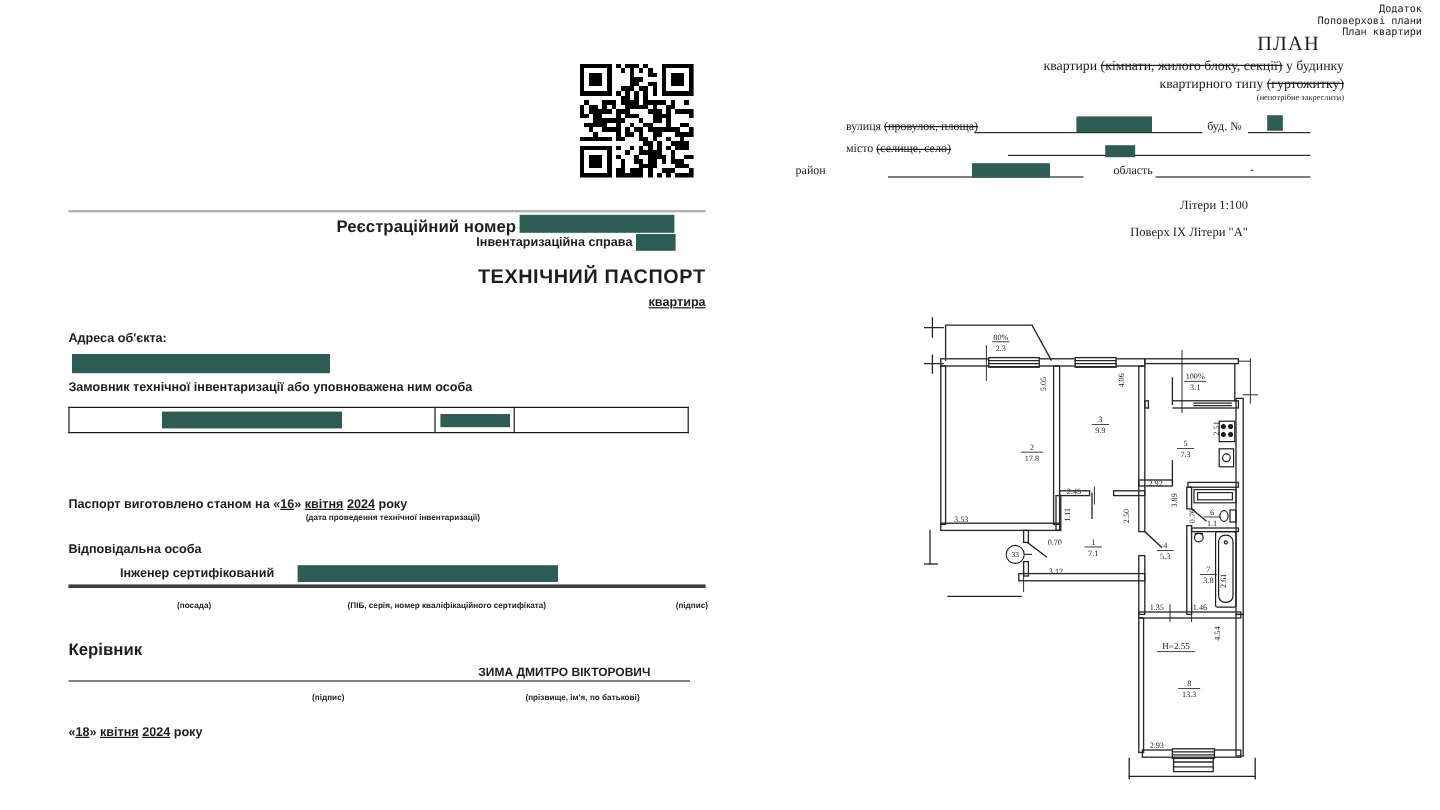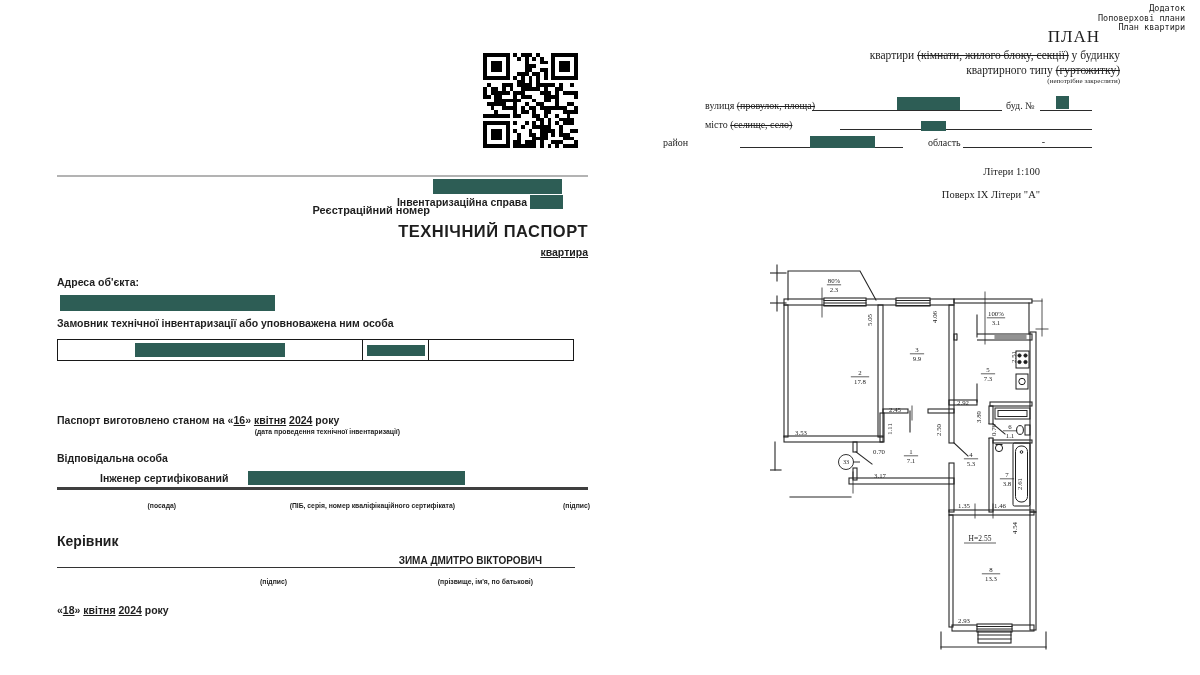--- a/index.html
+++ b/index.html
@@ -354,21 +354,21 @@
         <rect x="72.2" y="91.19999999999999" width="3.8" height="3.8"></rect>
         <rect x="79.8" y="91.19999999999999" width="3.8" height="3.8"></rect>
         <rect x="83.6" y="91.19999999999999" width="3.8" height="3.8"></rect>
         <rect x="87.39999999999999" y="91.19999999999999" width="3.8" height="3.8"></rect>
         <rect x="91.19999999999999" y="91.19999999999999" width="3.8" height="3.8"></rect>
       </g>
     </svg>
 
   <div class="rule" style="left:57px;top:175px;width:531px;height:2px;"></div>
 
-  <div class="abs sans b rt" style="left:230px;top:180px;width:200px;font-size:11px;margin-top:24px;">Реєстраційний номер</div>
+  <div class="abs sans b rt" style="left:230px;top:180px;width:200px;font-size:14px;">Реєстраційний номер</div>
   <div class="redact" style="left:433px;top:179px;width:129px;height:15px;"></div>
 
   <div class="abs sans b rt" style="left:277px;top:196px;width:250px;font-size:10.5px;">Інвентаризаційна справа</div>
   <div class="redact" style="left:530px;top:195px;width:33px;height:14px;"></div>
 
   <div class="abs sans b ctr u" style="left:57px;top:246px;width:531px;font-size:10.5px;">квартира</div>
   <div class="abs sans b ctr" style="left:57px;top:222px;width:531px;font-size:16.5px;letter-spacing:0.5px;">ТЕХНІЧНИЙ ПАСПОРТ</div>
 
   <div class="abs sans b" style="left:57px;top:276px;font-size:10.5px;">Адреса об'єкта:</div>
   <div class="redact" style="left:60px;top:295px;width:215px;height:16px;"></div>

